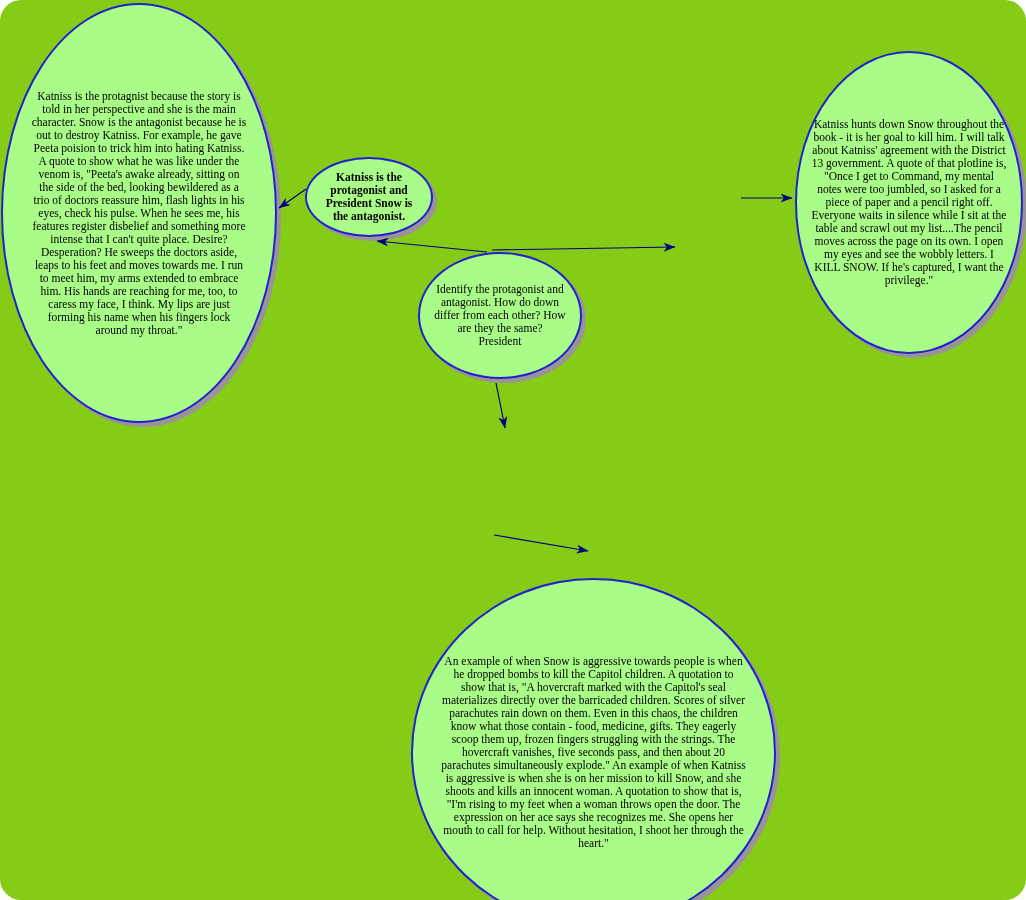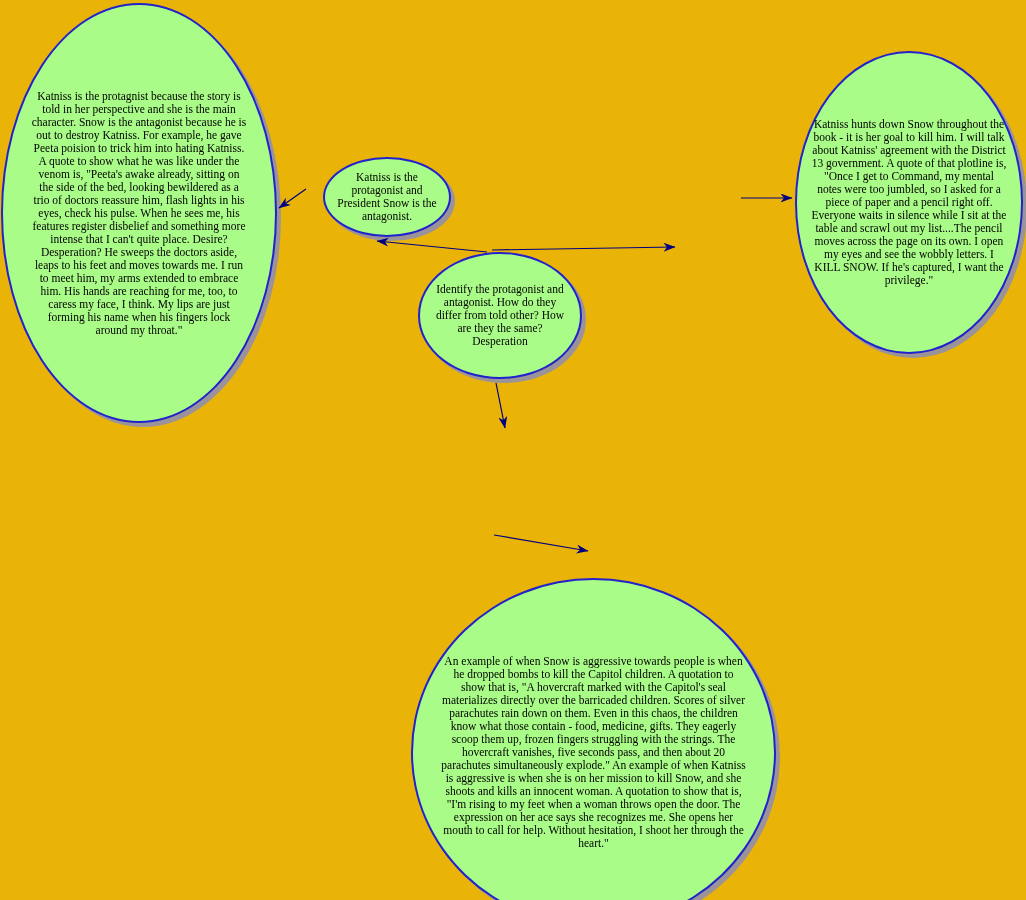--- a/index.html
+++ b/index.html
@@ -1,42 +1,43 @@
 <!DOCTYPE html>
 <html><head>
 <meta charset="utf-8">
 <style>
   html, body { margin: 0; padding: 0; background: #ffffff; }
   .canvas {
     position: relative;
     width: 1026px;
     height: 900px;
-    background: #eab308;
+    background: #84cc16;
     font-family: "Liberation Serif", "DejaVu Serif", serif;
     color: #000000;
     overflow: hidden;
+    border-radius: 21px;
   }
   .node {
     position: absolute;
     box-sizing: border-box;
     background: #aafc88;
     border: 2px solid #2222cc;
     border-radius: 50%;
     box-shadow: 4px 4px 0 0 #9a949a;
     display: flex;
     align-items: center;
     justify-content: center;
     text-align: center;
     font-size: 11.5px;
     line-height: 13px;
   }
   .node .txt { display: block; }
   
   .n-claim-evidence   { left: 1px;   top: 3px;   width: 276px; height: 420px; padding: 0 28px; }
-  .n-claim            { left: 323px; top: 157px; width: 128px; height: 80px;  padding: 0 11px; }
+  .n-claim            { left: 305px; top: 157px; width: 128px; height: 80px;  padding: 0 11px; font-weight: bold; }
   .n-main             { left: 418px; top: 252px; width: 164px; height: 127px; padding: 0 10px; }
   .n-difference       { left: 632px; top: 154px; width: 108px; height: 85px;  padding: 0 6px; }
   .n-diff-evidence    { left: 795px; top: 51px;  width: 228px; height: 303px; padding: 0 14px; justify-content: center; }
   .n-similarity       { left: 448px; top: 431px; width: 119px; height: 104px; padding: 0 7px; }
   .n-sim-evidence     { left: 411px; top: 578px; width: 365px; height: 349px; padding: 0 28px; }
   .connector-layer {
     position: absolute;
     left: 0; top: 0;
     width: 1026px; height: 900px;
     pointer-events: none;
@@ -50,22 +51,22 @@
 
   <div class="node n-claim-evidence">
     <span class="txt">Katniss is the protagnist because the story is told in her perspective and she is the main character. Snow is the antagonist because he is out to destroy Katniss. For example, he gave Peeta poision to trick him into hating Katniss. A quote to show what he was like under the venom is, "Peeta's awake already, sitting on the side of the bed, looking bewildered as a trio of doctors reassure him, flash lights in his eyes, check his pulse. When he sees me, his features register disbelief and something more intense that I can't quite place. Desire? Desperation? He sweeps the doctors aside, leaps to his feet and moves towards me. I run to meet him, my arms extended to embrace him. His hands are reaching for me, too, to caress my face, I think. My lips are just forming his name when his fingers lock around my throat."</span>
   </div>
 
   <div class="node n-claim">
     <span class="txt">Katniss is the protagonist and President Snow is the antagonist.</span>
   </div>
 
   <div class="node n-main">
-    <span class="txt"><span>Identify the protagonist and antagonist. How do they differ from told other? How are they the same?</span><br>
-    <span>Desperation</span></span>
+    <span class="txt"><span>Identify the protagonist and antagonist. How do down differ from each other? How are they the same?</span><br>
+    <span>President</span></span>
   </div>
 
 
   <div class="node n-diff-evidence">
     <span class="txt">Katniss hunts down Snow throughout the book - it is her goal to kill him. I will talk about Katniss' agreement with the District 13 government. A quote of that plotline is, "Once I get to Command, my mental notes were too jumbled, so I asked for a piece of paper and a pencil right off. Everyone waits in silence while I sit at the table and scrawl out my list....The pencil moves across the page on its own. I open my eyes and see the wobbly letters. I KILL SNOW. If he's captured, I want the privilege."</span>
   </div>
 
 
   <div class="node n-sim-evidence">
     <span class="txt">An example of when Snow is aggressive towards people is when he dropped bombs to kill the Capitol children. A quotation to show that is, "A hovercraft marked with the Capitol's seal materializes directly over the barricaded children. Scores of silver parachutes rain down on them. Even in this chaos, the children know what those contain - food, medicine, gifts. They eagerly scoop them up, frozen fingers struggling with the strings. The hovercraft vanishes, five seconds pass, and then about 20 parachutes simultaneously explode." An example of when Katniss is aggressive is when she is on her mission to kill Snow, and she shoots and kills an innocent woman. A quotation to show that is, "I'm rising to my feet when a woman throws open the door. The expression on her ace says she recognizes me. She opens her mouth to call for help. Without hesitation, I shoot her through the heart."</span>

